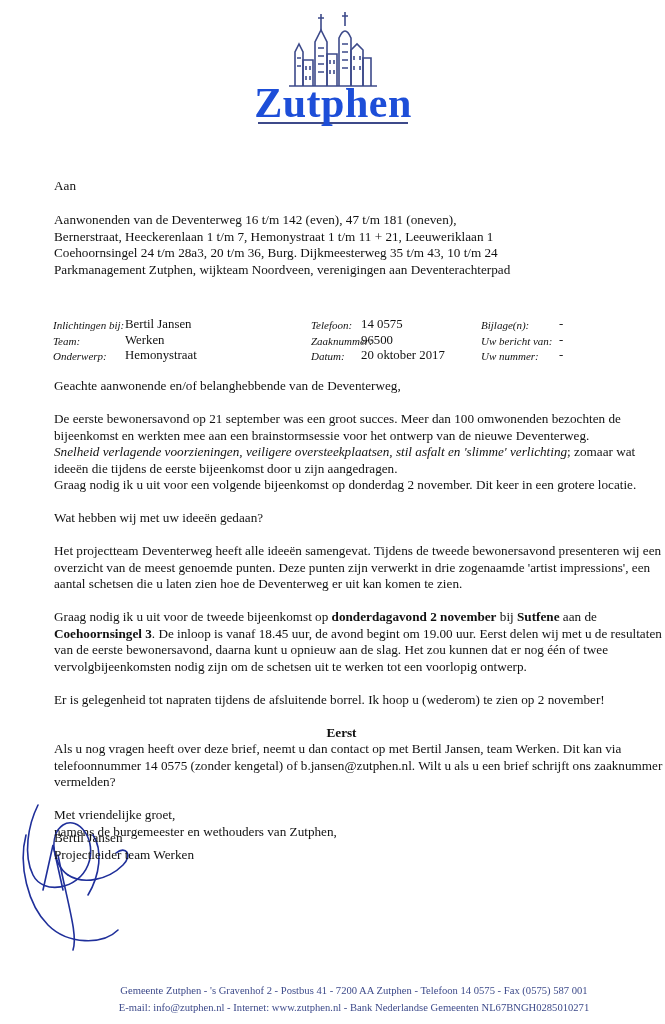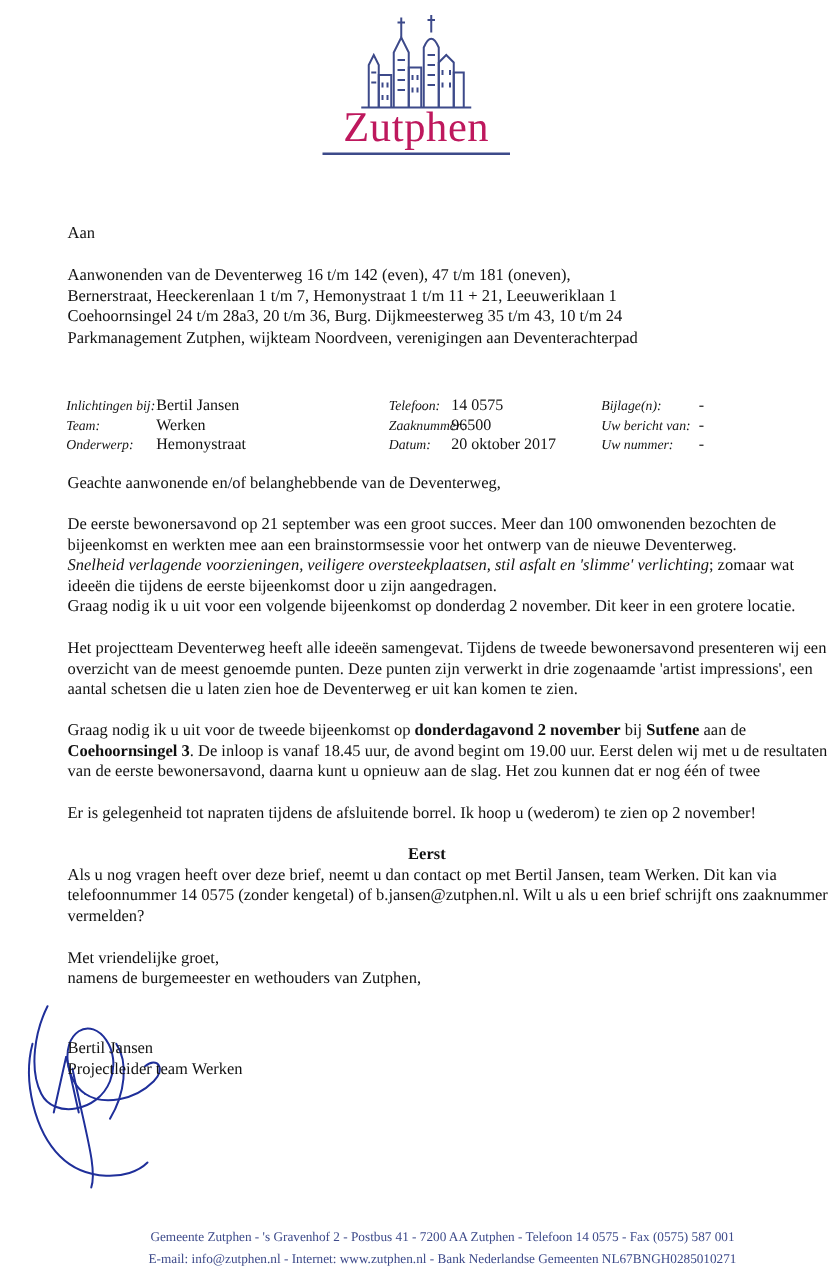--- a/index.html
+++ b/index.html
@@ -2,21 +2,21 @@
 <html><head>
   <meta charset="utf-8">
   <style>
     html, body { margin: 0; padding: 0; background: #ffffff; }
     body {
       width: 665px; height: 1024px; position: relative; overflow: hidden;
       font-family: "Liberation Serif", serif; color: #111; font-size: 13.2px;
     }
     .logo { position: absolute; left: 238px; top: 8px; width: 190px; height: 122px; text-align: center; }
     .logo svg { display: block; margin: 0 auto; }
-    .logo-text { font-family: "Liberation Serif", serif; font-size: 34px; color: #be185d; letter-spacing: 0.5px; line-height: 34px; margin-top: -2px; }
+    .logo-text { font-family: "Liberation Serif", serif; font-size: 42px; color: #1d4ed8; letter-spacing: 0.5px; line-height: 34px; margin-top: -2px; font-weight: bold; }
     .logo-line { width: 150px; height: 1.5px; background: #3d4a8a; margin: 2px auto 0; }
 
     .abs { position: absolute; font-family: Liberation Serif, serif; }
     .line { white-space: nowrap; line-height: 16.5px; }
 
     .addressee { left: 54px; top: 178px; }
     .recipients { left: 54px; top: 212px; }
 
     .meta { left: 50px; top: 317px; width: 580px; font-size: 12.8px; }
     .meta-row { position: relative; height: 15.5px; }
@@ -113,31 +113,35 @@
   </div>
 
   <div class="para">
     <span class="line">De eerste bewonersavond op 21 september was een groot succes. Meer dan 100 omwonenden bezochten de</span>
     <span class="line">bijeenkomst en werkten mee aan een brainstormsessie voor het ontwerp van de nieuwe Deventerweg.</span>
     <span class="line"><span class="ital">Snelheid verlagende voorzieningen, veiligere oversteekplaatsen, stil asfalt en 'slimme' verlichting</span><span>; zomaar wat</span></span>
     <span class="line">ideeën die tijdens de eerste bijeenkomst door u zijn aangedragen.</span>
     <span class="line">Graag nodig ik u uit voor een volgende bijeenkomst op donderdag 2 november. Dit keer in een grotere locatie.</span>
   </div>
 
+  <div class="para">
+    <span class="line">Wat hebben wij met uw ideeën gedaan?</span>
+  </div>
 
   <div class="para">
     <span class="line">Het projectteam Deventerweg heeft alle ideeën samengevat. Tijdens de tweede bewonersavond presenteren wij een</span>
     <span class="line">overzicht van de meest genoemde punten. Deze punten zijn verwerkt in drie zogenaamde 'artist impressions', een</span>
     <span class="line">aantal schetsen die u laten zien hoe de Deventerweg er uit kan komen te zien.</span>
   </div>
 
   <div class="para">
     <span class="line"><span>Graag nodig ik u uit voor de tweede bijeenkomst op </span><span class="bold">donderdagavond 2 november</span><span> bij </span><span class="bold">Sutfene</span><span> aan de</span></span>
     <span class="line"><span class="bold">Coehoornsingel 3</span><span>. De inloop is vanaf 18.45 uur, de avond begint om 19.00 uur. Eerst delen wij met u de resultaten</span></span>
     <span class="line">van de eerste bewonersavond, daarna kunt u opnieuw aan de slag. Het zou kunnen dat er nog één of twee</span>
+    <span class="line">vervolgbijeenkomsten nodig zijn om de schetsen uit te werken tot een voorlopig ontwerp.</span>
   </div>
 
   <div class="para">
     <span class="line">Er is gelegenheid tot napraten tijdens de afsluitende borrel. Ik hoop u (wederom) te zien op 2 november!</span>
   </div>
 
   <div class="para">
     <span class="line bold">Eerst</span>
     <span class="line">Als u nog vragen heeft over deze brief, neemt u dan contact op met Bertil Jansen, team Werken.  Dit kan via</span>
     <span class="line">telefoonnummer 14 0575 (zonder kengetal) of b.jansen@zutphen.nl. Wilt u als u een brief schrijft ons zaaknummer</span>

